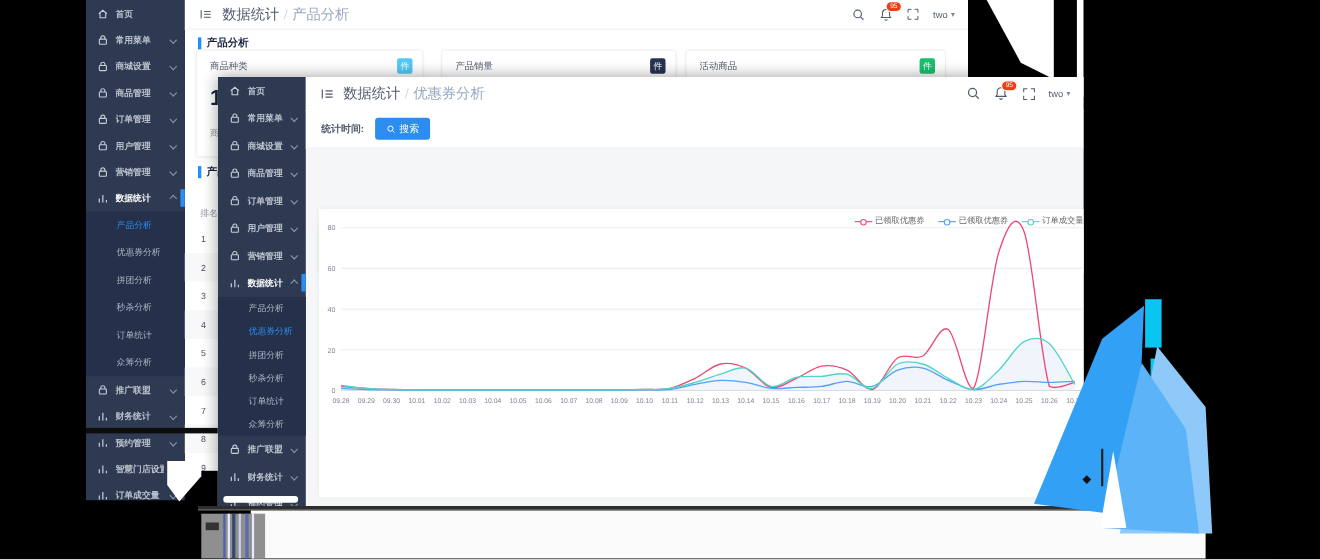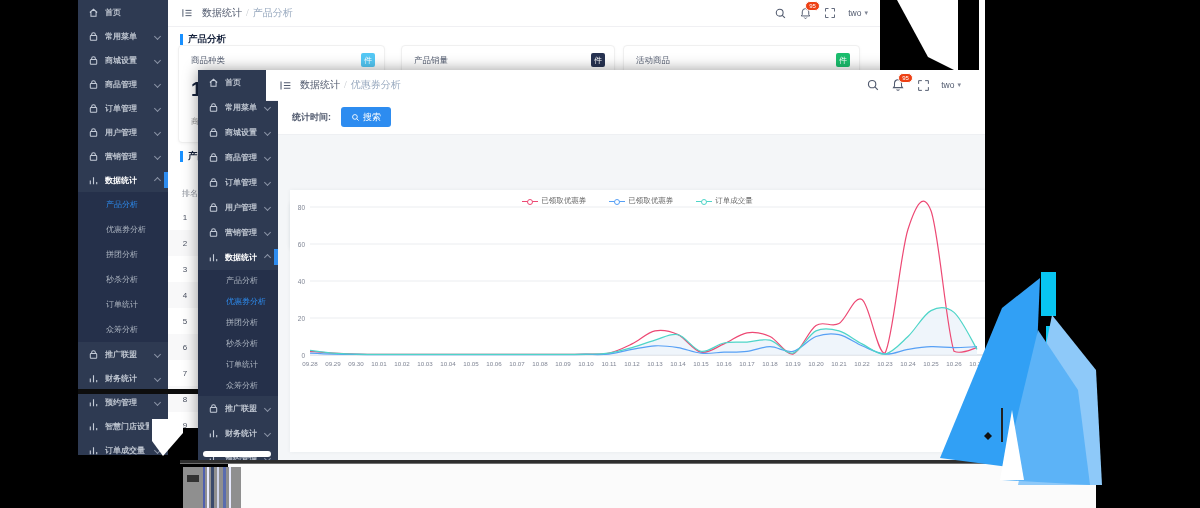--- a/index.html
+++ b/index.html
@@ -19,21 +19,21 @@
   .icn{width:12px;height:12px;display:inline-flex;align-items:center;justify-content:center;flex:none;}
   .icn svg{width:11px;height:11px;}
   .caret{border:solid #8a93a6;border-width:0 1px 1px 0;display:inline-block;padding:2px;margin-right:8px;flex:none;}
   .caret.down{transform:rotate(45deg);} .caret.up{transform:rotate(-135deg);}
   .submenu{background:#25304a;}
   .smi{display:flex;align-items:center;padding-left:28px;color:#aeb6c2;font-size:8px;cursor:pointer;white-space:nowrap;}
   .sa .smi{height:25px}.sb .smi{height:21px}
   .smi.act{color:#2d8cf0;}
   
   .tb{position:absolute;left:0;right:0;top:0;background:#fff;border-bottom:1px solid #f0f0f3;display:flex;align-items:center;}
-  .bc{font-size:10px;color:#515a6e;margin-left:8px;white-space:nowrap;font-family:Liberation Serif, serif;}
+  .bc{font-size:13px;color:#515a6e;margin-left:8px;white-space:nowrap;font-family:Liberation Serif, serif;}
   .bc .sep{color:#c5c8ce;margin:0 4px;} .bc .cur{color:#97a8be;}
   .tbr{margin-left:auto;display:flex;align-items:center;gap:11px;padding-right:12px;}
   .tbi{position:relative;width:14px;height:14px;display:flex;align-items:center;justify-content:center;cursor:pointer;}
   .badge{position:absolute;top:-5px;left:7px;background:#ed4014;color:#fff;font-size:6px;line-height:8px;
          padding:0 3px;border-radius:5px;border:1px solid #fff;}
   .user{font-size:8.5px;color:#515a6e;display:flex;align-items:center;gap:3px;cursor:pointer;white-space:nowrap;}
   
   .cardA{position:absolute;background:#fff;border:1px solid #f0f0f0;border-radius:4px;box-shadow:0 1px 3px rgba(0,0,0,.04);}
   .cardA .t{position:absolute;left:12px;top:9px;font-size:8.5px;color:#515a6e;}
   .unit{position:absolute;right:9px;top:7px;width:14px;height:14px;border-radius:2px;color:#fff;font-size:8px;
@@ -52,21 +52,21 @@
   .dinput{display:flex;align-items:center;gap:6px;border:1px solid #dcdee2;border-radius:3px;background:#fff;
           height:20px;width:196px;margin-left:10px;padding:0 6px;font-size:8px;color:#666;}
   .dinput .dt{flex:1;text-align:center;white-space:nowrap;}
   .sbtn{margin-left:10px;height:20px;padding:0 10px;background:#2d8cf0;border-radius:3px;color:#fff;font-size:9px;
         display:flex;align-items:center;gap:3px;cursor:pointer;white-space:nowrap;}
   .stat{position:absolute;height:48px;background:#fff;border-radius:4px;box-shadow:0 0 4px rgba(31,45,61,.08);}
   .stat .sic{position:absolute;left:13px;top:9px;width:30px;height:30px;}
   .stat .sl{position:absolute;right:14px;top:8px;font-size:8px;color:#aab0b8;white-space:nowrap;}
   .stat .sv{position:absolute;right:14px;top:22px;font-size:12.5px;font-weight:bold;color:#2f2f2f;}
   .panel{position:absolute;background:#fff;box-shadow:0 0 4px rgba(31,45,61,.06);}
-  .legend{position:absolute;display:flex;justify-content:center;gap:23px;align-items:center;}
+  .legend{position:absolute;display:flex;justify-content:flex-end;gap:12px;align-items:center;}
   .litem{display:flex;align-items:center;gap:3px;font-size:7.5px;color:#666;cursor:pointer;white-space:nowrap;}
   .lmark{width:16px;height:5px;position:relative;}
   .lmark i{position:absolute;left:0;right:0;top:2px;height:1px;}
   .lmark b{position:absolute;left:5px;top:0;width:4px;height:4px;border-radius:50%;background:#fff;border:1px solid;}
   .scrollthumb{position:absolute;left:5px;width:68px;height:6px;background:#fff;border-radius:3px;}
   .glitch{position:absolute;background:#8f8f8f;}
   .glitch i{position:absolute;top:0;bottom:0;}
 </style>
 </head>
 <body>
@@ -419,21 +419,21 @@
             <svg viewBox="0 0 12 12" fill="none" stroke="#c6cdd9" stroke-width="1.2">
               <path d="M2.5 10V6M6 10V2.5M9.5 10V7.5"></path>
             </svg>
           </span>
           <span class="lbl">预约管理</span>
           <span class="caret down"></span>
         </div>
       </div>
     <div class="scrollthumb" style="top:381px;"></div>
 
-    <div class="tb" style="left:68px;width:707px;height:30px;">
+    <div class="tb" style="left:80px;width:707px;height:30px;">
       <span class="tbi" style="margin-left:12px;">
         <svg viewBox="0 0 16 16" stroke="#515a6e" stroke-width="1.3" fill="none" width="13" height="13">
             <path d="M2.5 3v10M6 4.5h8M6 8h8M6 11.5h8"></path>
           </svg>
       </span>
       <span class="bc">
         <span>数据统计</span><span class="sep">/</span><span class="cur">优惠券分析</span>
       </span>
       <span class="tbr">
         <span class="tbi">

